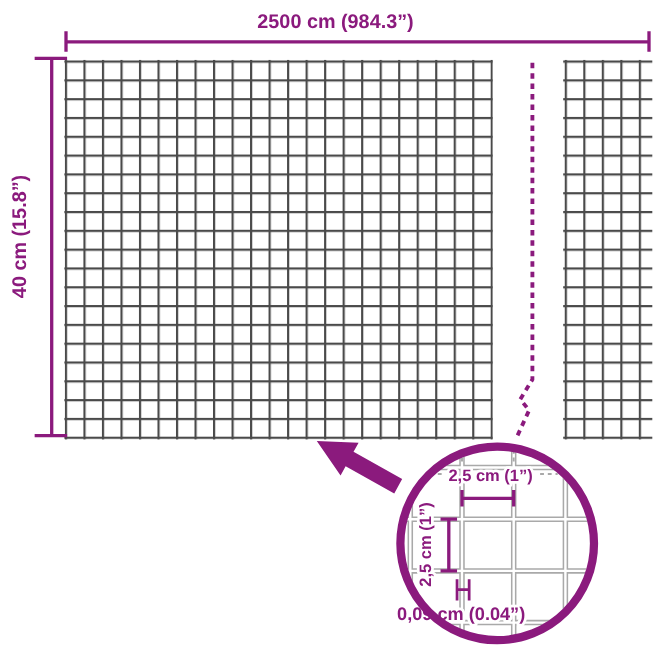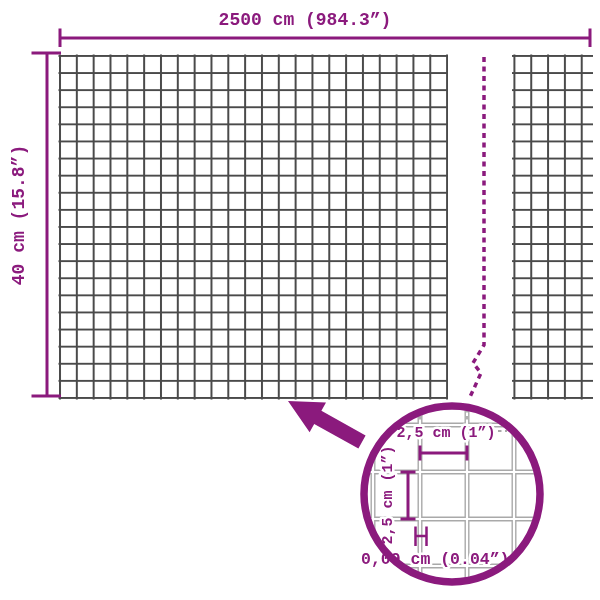--- a/index.html
+++ b/index.html
@@ -3,21 +3,21 @@
 <meta charset="utf-8">
 <style>
   :root{
     --accent:#8B1A7D;
     --meshWire:#4A4A4A;
     --lensWire:#A9A9A9;
     --background:#FFFFFF;
   }
   html,body{margin:0;padding:0;background:var(--background);}
   .stage{width:600px;height:600px;position:relative;background:var(--background);
-         font-family:Liberation Mono, monospace;}
+         font-family:Liberation Sans, sans-serif;}
   svg{display:block;}
   .mesh-line{stroke:var(--meshWire);stroke-width:2;fill:none;}
   .dim-line{stroke:var(--accent);stroke-width:3;fill:none;stroke-linecap:butt;}
   .break-line{stroke:var(--accent);stroke-width:3.5;fill:none;stroke-dasharray:5 4.5;}
   .label-main{fill:var(--accent);font-size:18px;font-weight:bold;}
   .label-lens{fill:var(--accent);font-size:15px;font-weight:bold;}
   .label-lens-bottom{fill:var(--accent);font-size:16.5px;font-weight:bold;}
   .halo{paint-order:stroke;stroke:#fff;stroke-width:5px;stroke-linejoin:round;}
   .lens-ring{fill:none;stroke:var(--accent);stroke-width:7.5;}
   .lens-wire-outer{stroke:var(--lensWire);stroke-width:5;fill:none;}

